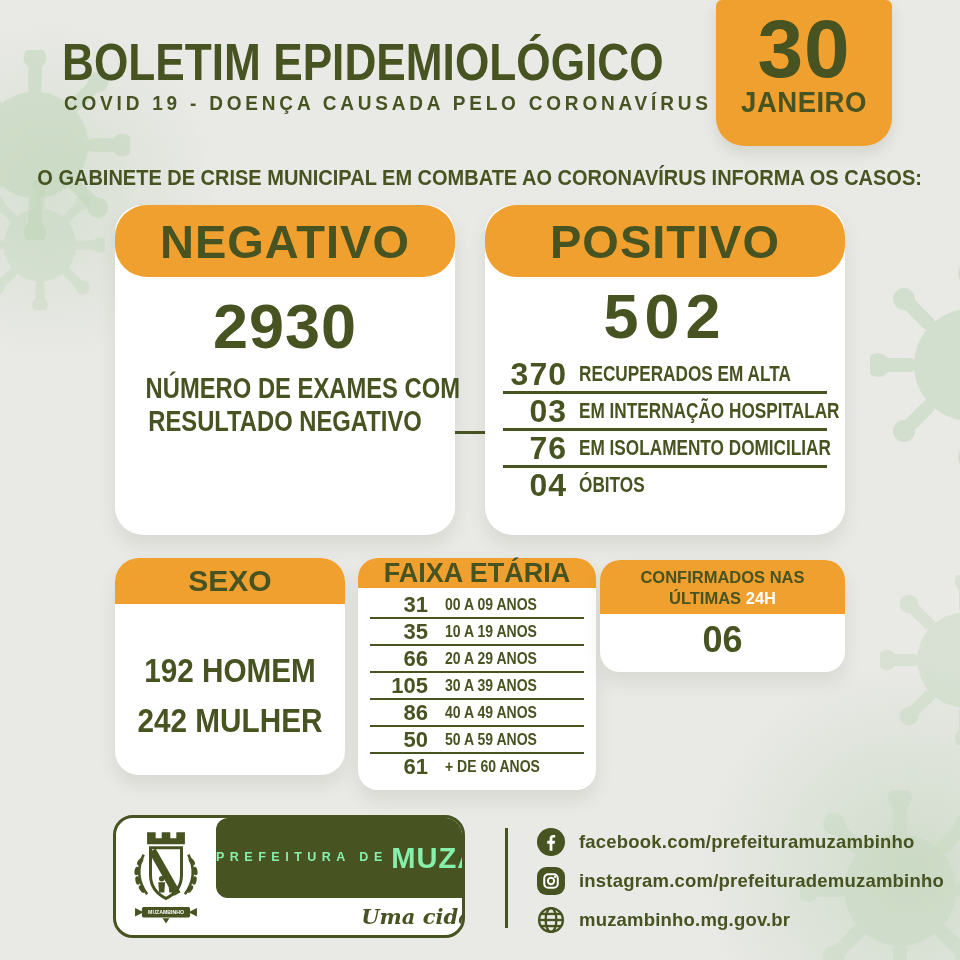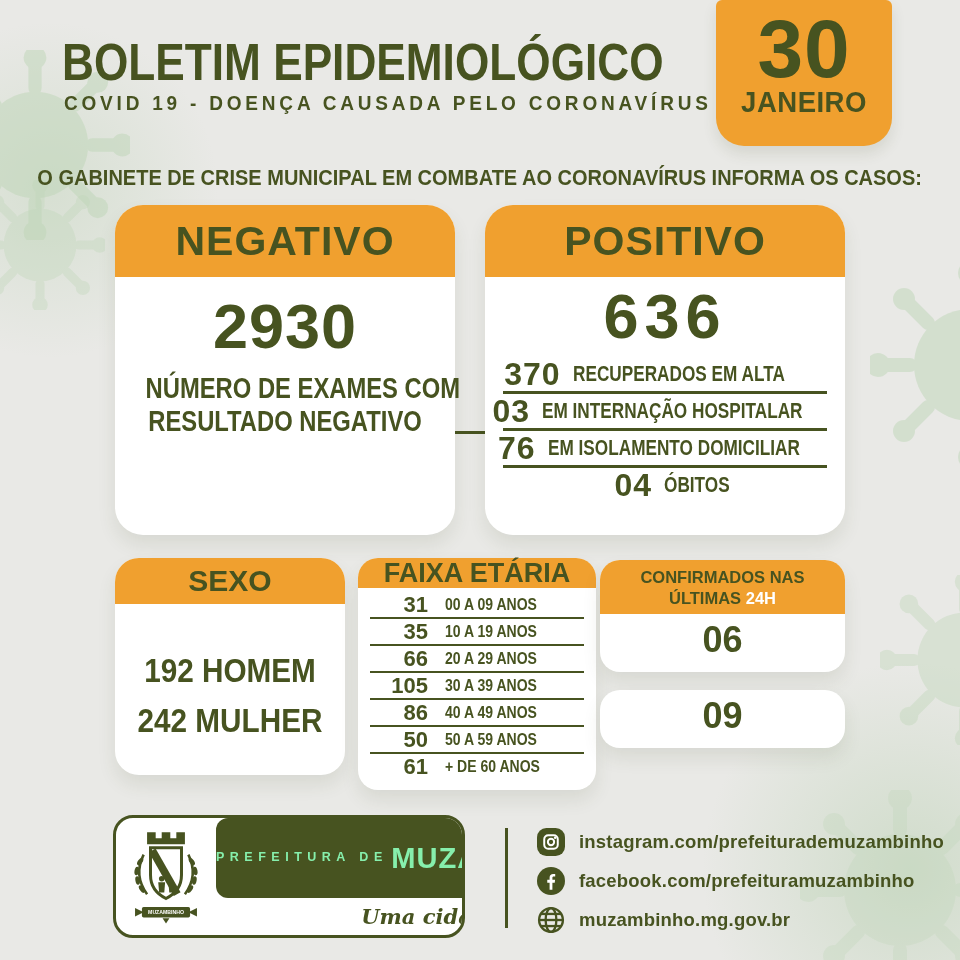--- a/index.html
+++ b/index.html
@@ -50,29 +50,29 @@
   .card-header{
     background:var(--orange);display:flex;align-items:center;justify-content:center;
     font-weight:800;color:var(--green);
   }
   .r28{border-radius:28px;}.r28 .card-header{border-radius:28px 28px 0 0;}
   .r24{border-radius:24px;}.r24 .card-header{border-radius:24px 24px 0 0;}
   .r20{border-radius:20px;}.r20 .card-header{border-radius:20px 20px 0 0;}
 
   .neg-card{left:115px;top:205px;width:340px;height:330px;}
   .pos-card{left:485px;top:205px;width:360px;height:330px;}
-  .neg-card .card-header,.pos-card .card-header{height:72px;font-size:41px;letter-spacing:1px;}
+  .neg-card .card-header,.pos-card .card-header{height:72px;font-size:47px;letter-spacing:1px;border-radius:32px;}
   .big-value{font-size:63px;font-weight:800;text-align:center;line-height:1;letter-spacing:1px;}
   .neg-card .big-value{margin-top:18px;}
   .pos-card .big-value{margin-top:8px;letter-spacing:6px;}
   .neg-desc{margin-top:14px;text-align:center;font-size:29px;font-weight:700;line-height:1.13;
     transform:scaleX(.82);transform-origin:center top;white-space:nowrap;}
 
   .pos-stats{margin-top:10px;padding:0 14px;}
-  .stat-row{display:flex;align-items:center;height:32px;justify-content:center;}
+  .stat-row{display:flex;align-items:center;height:32px;}
   .stat-value{width:68px;text-align:right;font-size:32px;font-weight:800;letter-spacing:1px;flex:none;}
   .stat-label{margin-left:12px;font-size:21.5px;font-weight:700;white-space:nowrap;
     transform:scaleX(.8);transform-origin:left center;}
   .stat-div{border-top:3px solid var(--green);margin:1px 4px;}
 
   .connector{position:absolute;left:455px;top:431px;width:30px;height:3px;background:var(--green);}
 
   .sex-card{left:115px;top:558px;width:230px;height:217px;}
   .sex-card .card-header{height:46px;font-size:30px;}
   .sex-body{margin-top:42px;text-align:center;}
@@ -189,21 +189,21 @@
     <div class="neg-desc">
       <div>NÚMERO DE EXAMES COM</div>
       <div>RESULTADO NEGATIVO</div>
     </div>
   </div>
 
   <div class="connector"></div>
 
   <div class="card r28 pos-card">
     <div class="card-header">POSITIVO</div>
-    <div class="big-value">636</div>
+    <div class="big-value">502</div>
     <div class="pos-stats">
       <div class="stat-row">
         <span class="stat-value">370</span>
         <span class="stat-label">RECUPERADOS EM ALTA</span>
       </div>
       <div class="stat-div"></div>
       <div class="stat-row">
         <span class="stat-value">03</span>
         <span class="stat-label">EM INTERNAÇÃO HOSPITALAR</span>
       </div>
@@ -273,21 +273,20 @@
       <div>CONFIRMADOS NAS</div>
       <div>
         <span>ÚLTIMAS</span>
         <span class="hl">24H</span>
       </div>
     </div>
     <div class="mini-value">06</div>
   </div>
 
   <div class="card r20 mini-card-2">
-    <div class="mini-value">09</div>
   </div>
 
   <div class="logo-block">
     <div class="crest-col">
       <svg width="86" height="106" viewBox="0 0 100 120">
         <g fill="var(--green)">
           <path d="M28 8 h10 v7 h7 v-7 h10 v7 h7 v-7 h10 v14 H28 z"></path>
         </g>
         <path d="M32 26 h36 v32 q0 18 -18 27 q-18 -9 -18 -27 z" fill="#fff" stroke="var(--green)" stroke-width="3.5"></path>
         <path d="M34 29 L63 80" stroke="var(--green)" stroke-width="9"></path>
@@ -323,33 +322,33 @@
       </div>
       <div class="logo-script">Uma cidade feita para todos</div>
     </div>
   </div>
 
   <div class="footer-divider"></div>
 
   <div class="social">
     <div class="social-row">
       <svg class="social-icon" viewBox="0 0 24 24">
+        <circle cx="12" cy="12" r="12" fill="var(--green)"></circle>
+        <path d="M13.2 19.5v-6.1h2l.3-2.4h-2.3V9.4c0-.7.2-1.2 1.2-1.2h1.2V6.1c-.2 0-.9-.1-1.8-.1-1.8 0-3 1.1-3 3.1V11H8.8v2.4h2v6.1z" fill="#fff"></path>
+      </svg>
+      <span class="social-text">facebook.com/prefeituramuzambinho</span>
+    </div>
+    <div class="social-row">
+      <svg class="social-icon" viewBox="0 0 24 24">
         <rect x="0" y="0" width="24" height="24" rx="8" fill="var(--green)"></rect>
         <rect x="6.2" y="6.2" width="11.6" height="11.6" rx="3.4" fill="none" stroke="#fff" stroke-width="1.7"></rect>
         <circle cx="12" cy="12" r="2.7" fill="none" stroke="#fff" stroke-width="1.7"></circle>
         <circle cx="15.6" cy="8.4" r="1.1" fill="#fff"></circle>
       </svg>
       <span class="social-text">instagram.com/prefeiturademuzambinho</span>
-    </div>
-    <div class="social-row">
-      <svg class="social-icon" viewBox="0 0 24 24">
-        <circle cx="12" cy="12" r="12" fill="var(--green)"></circle>
-        <path d="M13.2 19.5v-6.1h2l.3-2.4h-2.3V9.4c0-.7.2-1.2 1.2-1.2h1.2V6.1c-.2 0-.9-.1-1.8-.1-1.8 0-3 1.1-3 3.1V11H8.8v2.4h2v6.1z" fill="#fff"></path>
-      </svg>
-      <span class="social-text">facebook.com/prefeituramuzambinho</span>
     </div>
     <div class="social-row">
       <svg class="social-icon" viewBox="0 0 24 24">
         <g fill="none" stroke="var(--green)" stroke-width="2">
           <circle cx="12" cy="12" r="10.2"></circle>
           <ellipse cx="12" cy="12" rx="4.6" ry="10.2"></ellipse>
           <line x1="1.8" y1="12" x2="22.2" y2="12"></line>
           <line x1="3.2" y1="6.8" x2="20.8" y2="6.8"></line>
           <line x1="3.2" y1="17.2" x2="20.8" y2="17.2"></line>
         </g>

